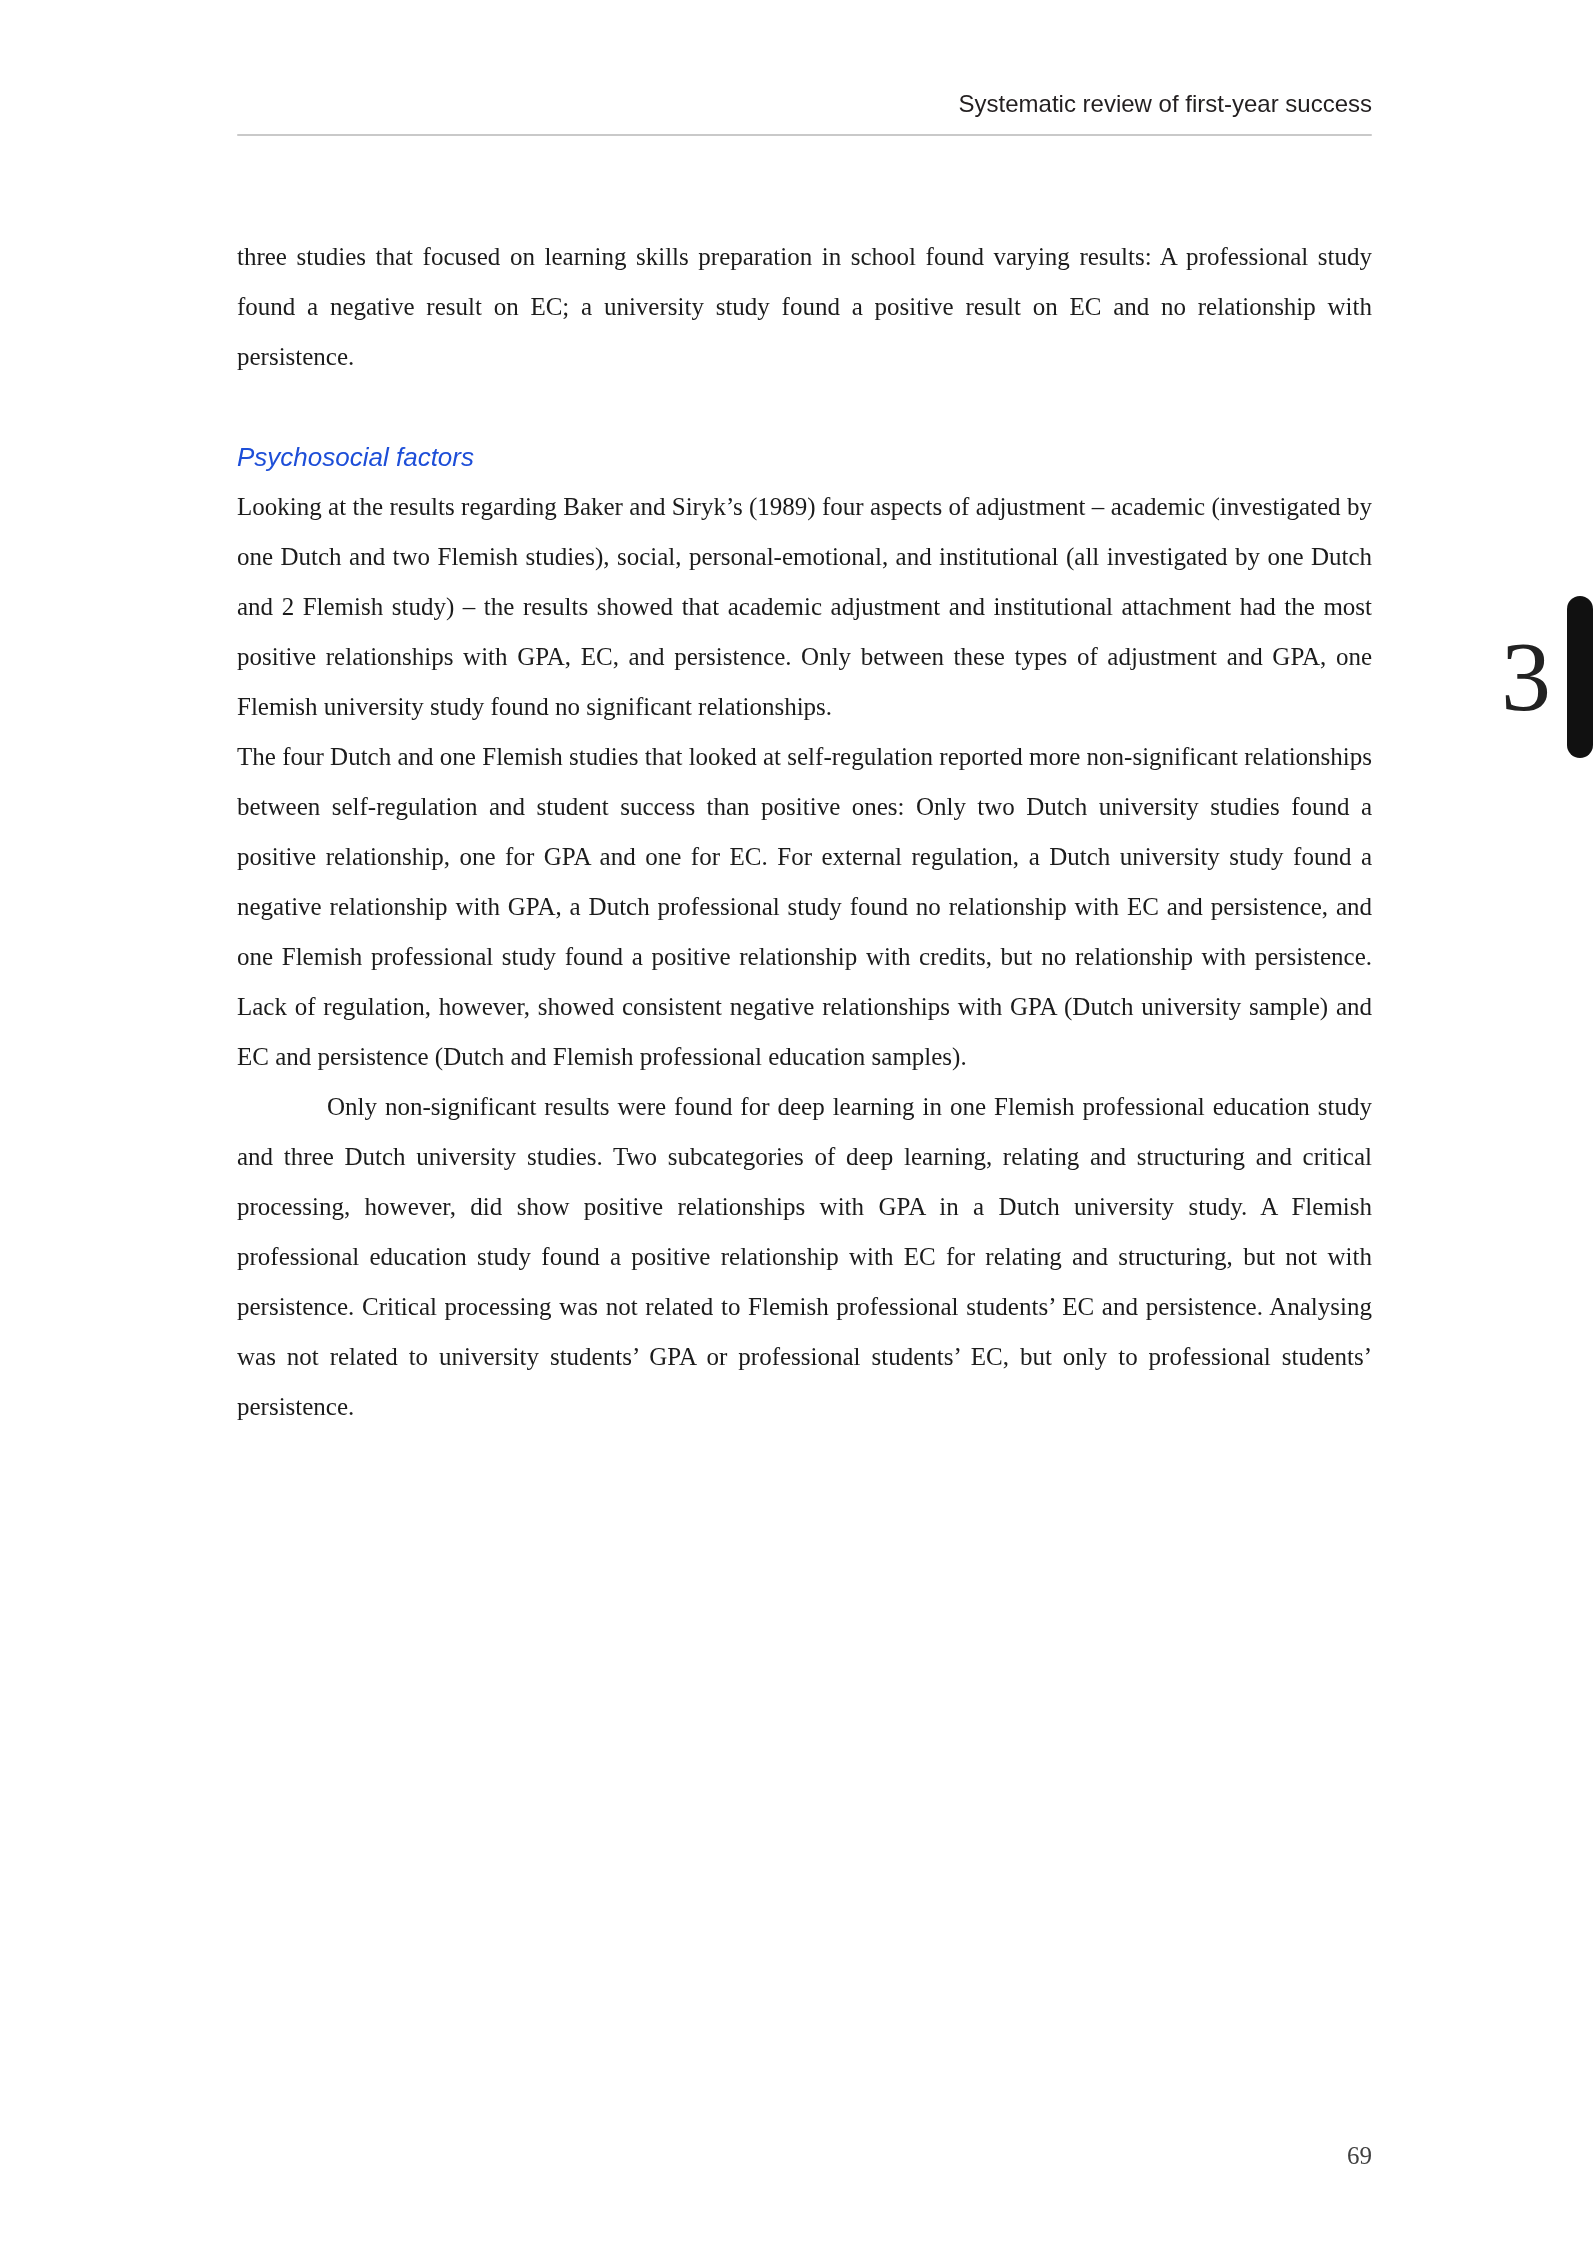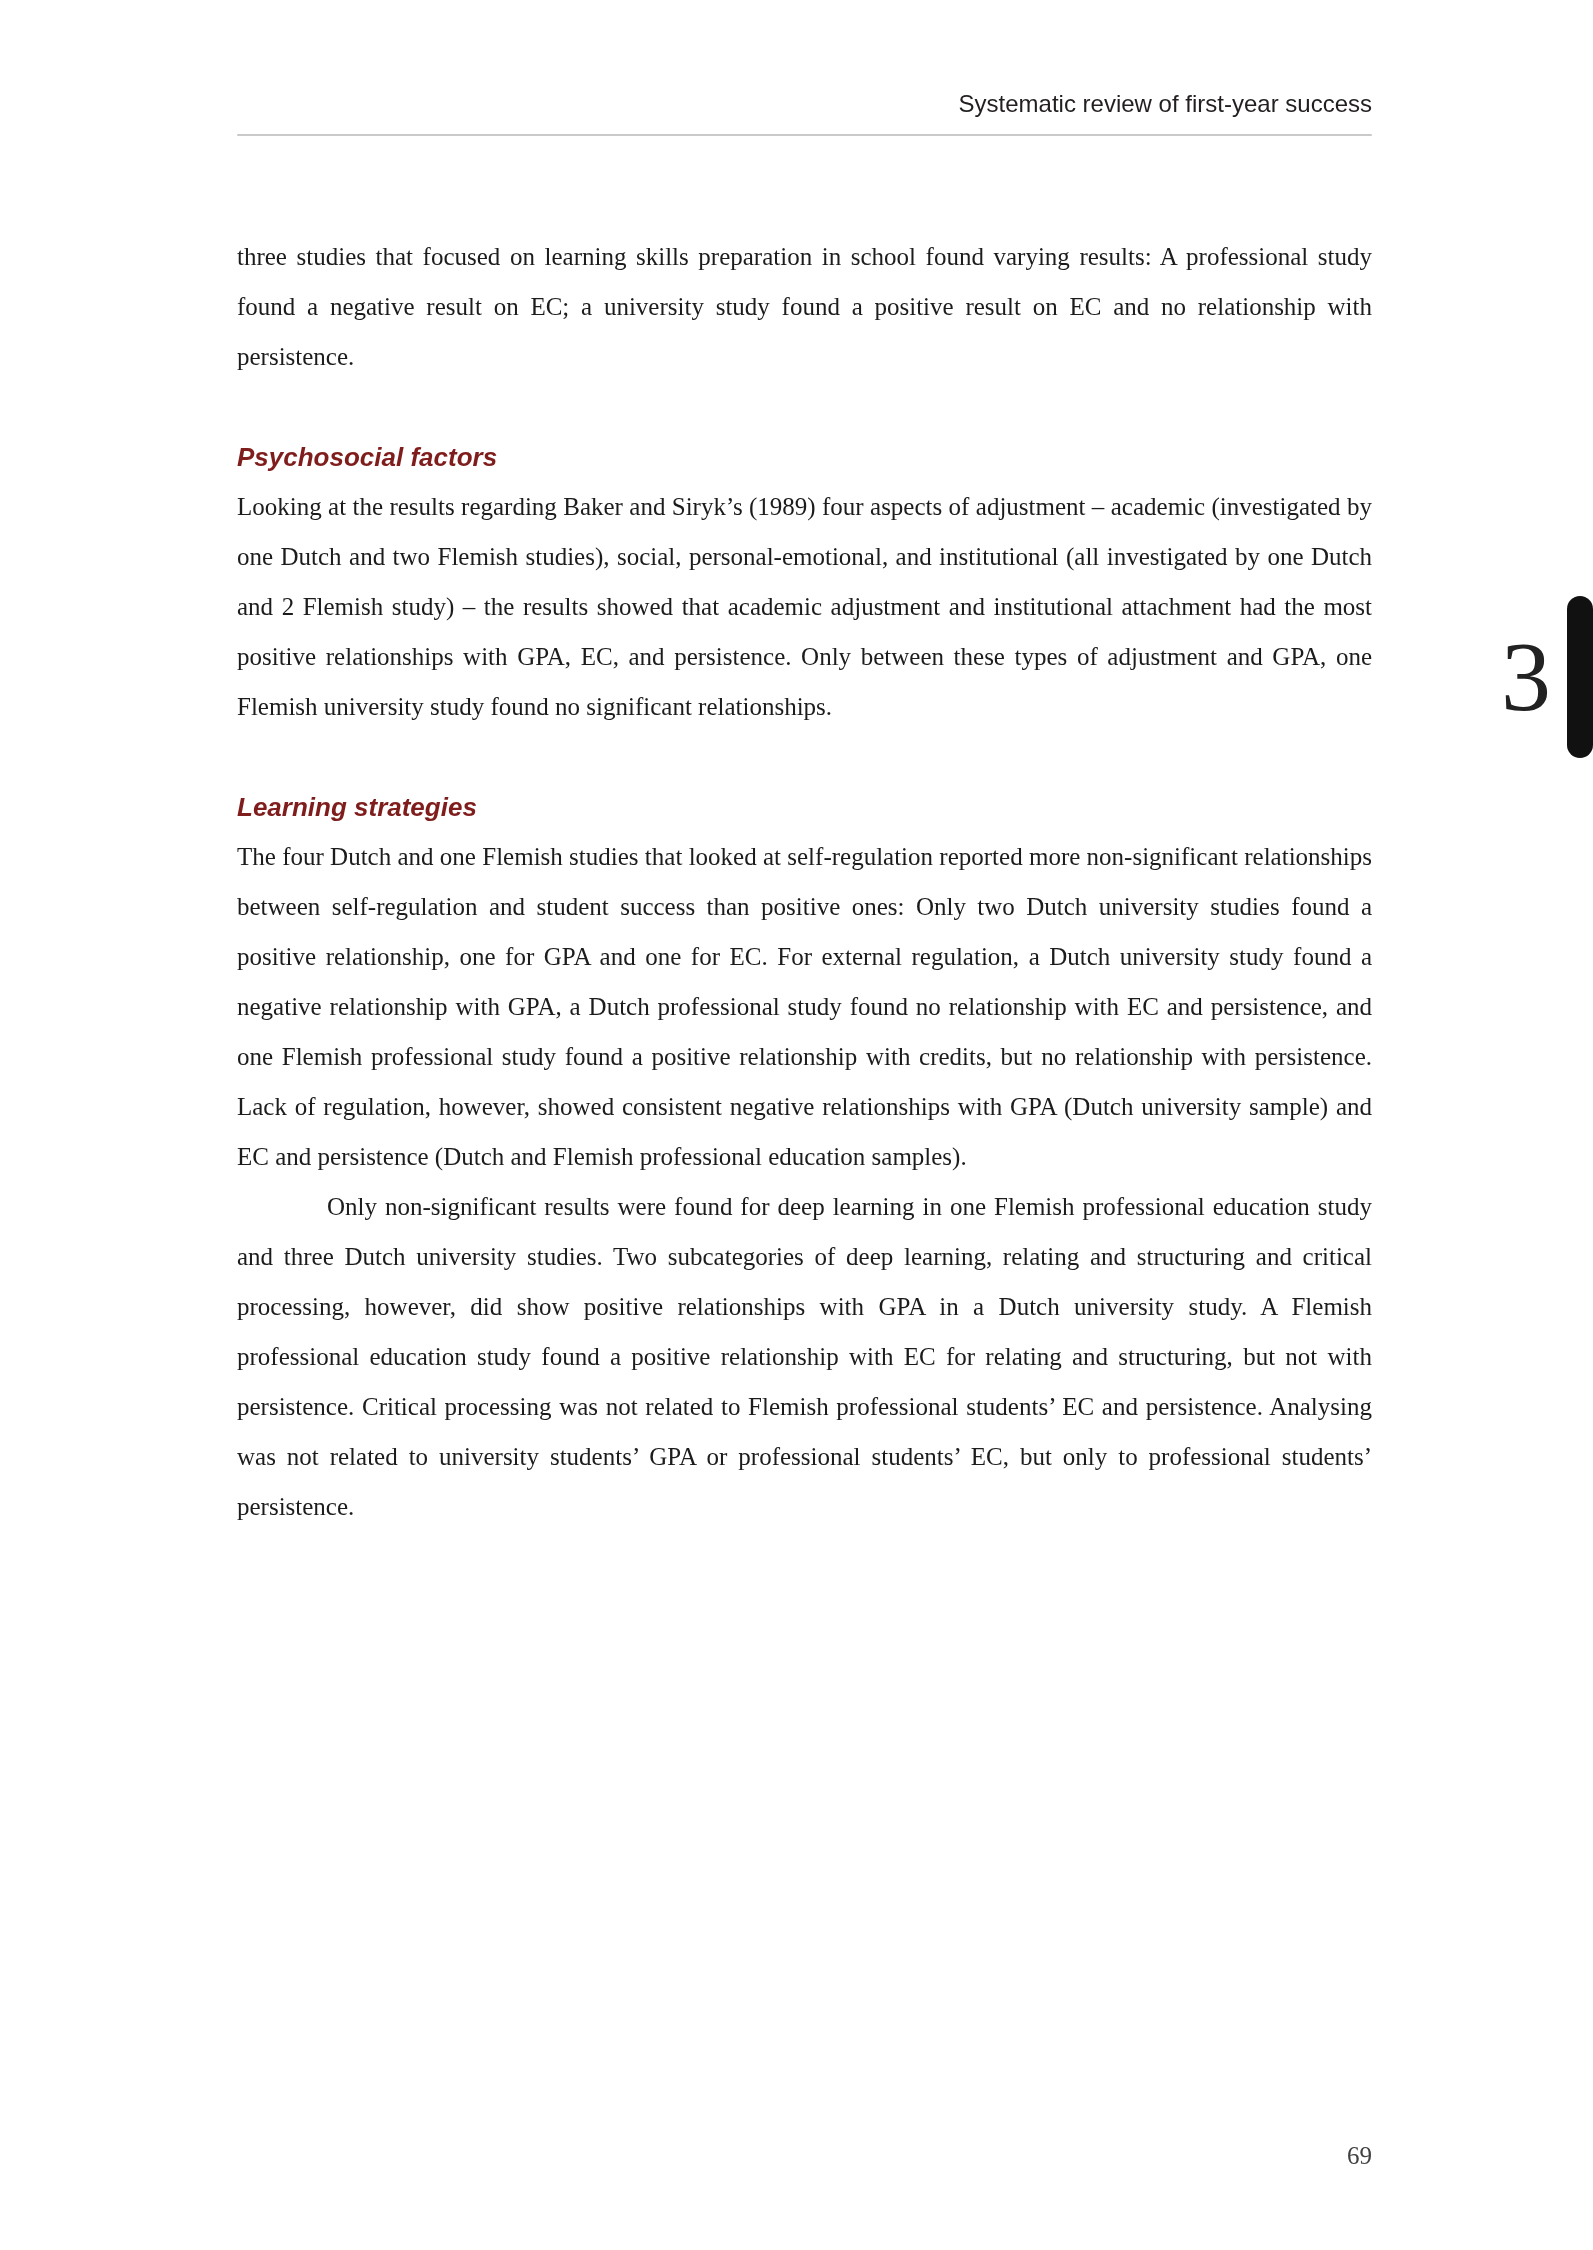--- a/index.html
+++ b/index.html
@@ -52,25 +52,25 @@
     margin: 0;
   }
 
   .body-text p.indent {
     text-indent: 90px;
   }
 
   .section-heading {
     font-family: "Liberation Sans", sans-serif;
     font-style: italic;
-    font-weight: 700;
+    font-weight: 400;
     font-size: 26px;
     line-height: 50px;
     margin-top: 50px;
-    color: #7f1d1d;
+    color: #1d4ed8;
     text-align: left;
   }
 
   .chapter-tab-number {
     position: absolute;
     top: 622px;
     right: 42px;
     font-family: "Liberation Serif", serif;
     font-weight: 400;
     font-size: 100px;
@@ -107,21 +107,20 @@
 
   <div class="body-text">
 
     <p>three studies that focused on learning skills preparation in school found varying results: A professional study found a negative result on EC; a university study found a positive result on EC and no relationship with persistence.</p>
 
     <h2 class="section-heading">Psychosocial factors</h2>
 
     <p>Looking at the results regarding Baker and Siryk’s (1989) four aspects of adjustment – academic (investigated by one Dutch and two Flemish studies), social, personal-emotional, and institutional (all investigated by one Dutch and 2 Flemish study) – the results showed that academic adjustment and institutional attachment had the most positive relationships with GPA, EC, and persistence. Only between these types of adjustment and GPA, one Flemish university study found no significant relationships.</p>
 
 
-    <h2 class="section-heading">Learning strategies</h2>
 
     <p>The four Dutch and one Flemish studies that looked at self-regulation reported more non-significant relationships between self-regulation and student success than positive ones: Only two Dutch university studies found a positive relationship, one for GPA and one for EC. For external regulation, a Dutch university study found a negative relationship with GPA, a Dutch professional study found no relationship with EC and persistence, and one Flemish professional study found a positive relationship with credits, but no relationship with persistence. Lack of regulation, however, showed consistent negative relationships with GPA (Dutch university sample) and EC and persistence (Dutch and Flemish professional education samples).</p>
 
     <p class="indent">Only non-significant results were found for deep learning in one Flemish professional education study and three Dutch university studies. Two subcategories of deep learning, relating and structuring and critical processing, however, did show positive relationships with GPA in a Dutch university study. A Flemish professional education study found a positive relationship with EC for relating and structuring, but not with persistence. Critical processing was not related to Flemish professional students’ EC and persistence. Analysing was not related to university students’ GPA or professional students’ EC, but only to professional students’ persistence.</p>
 
   </div>
 
   <div class="chapter-tab-number">3</div>
 
   <div class="chapter-tab-bar"></div>

